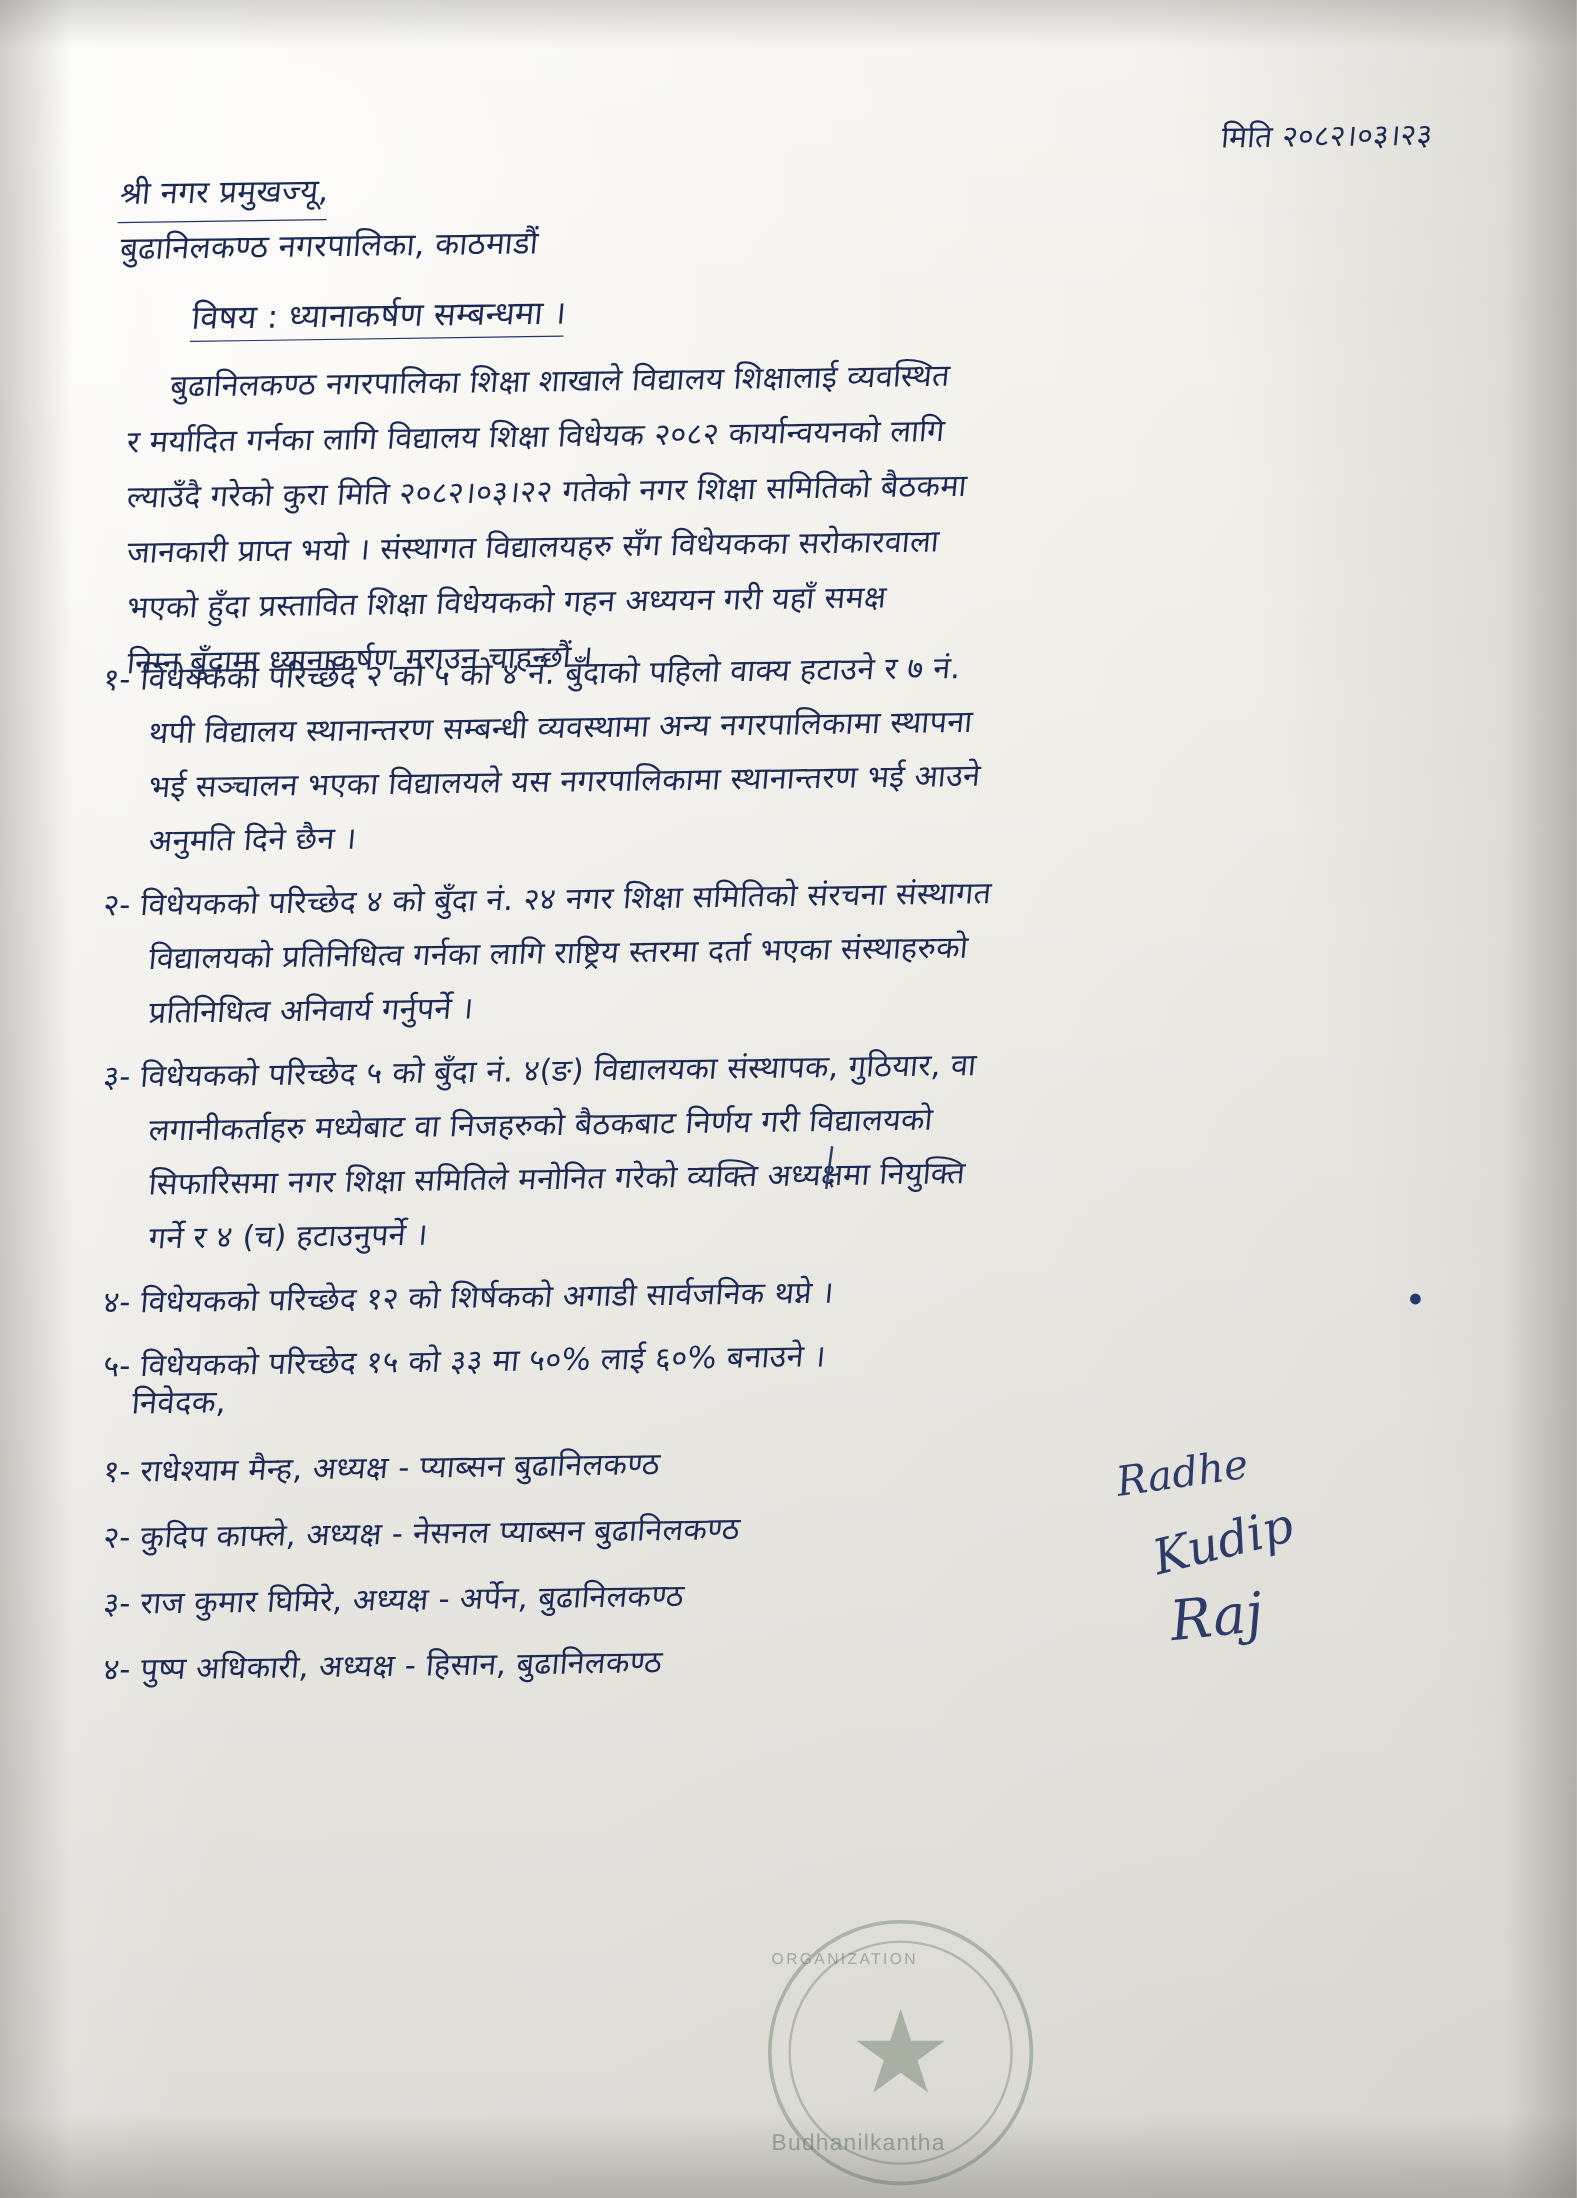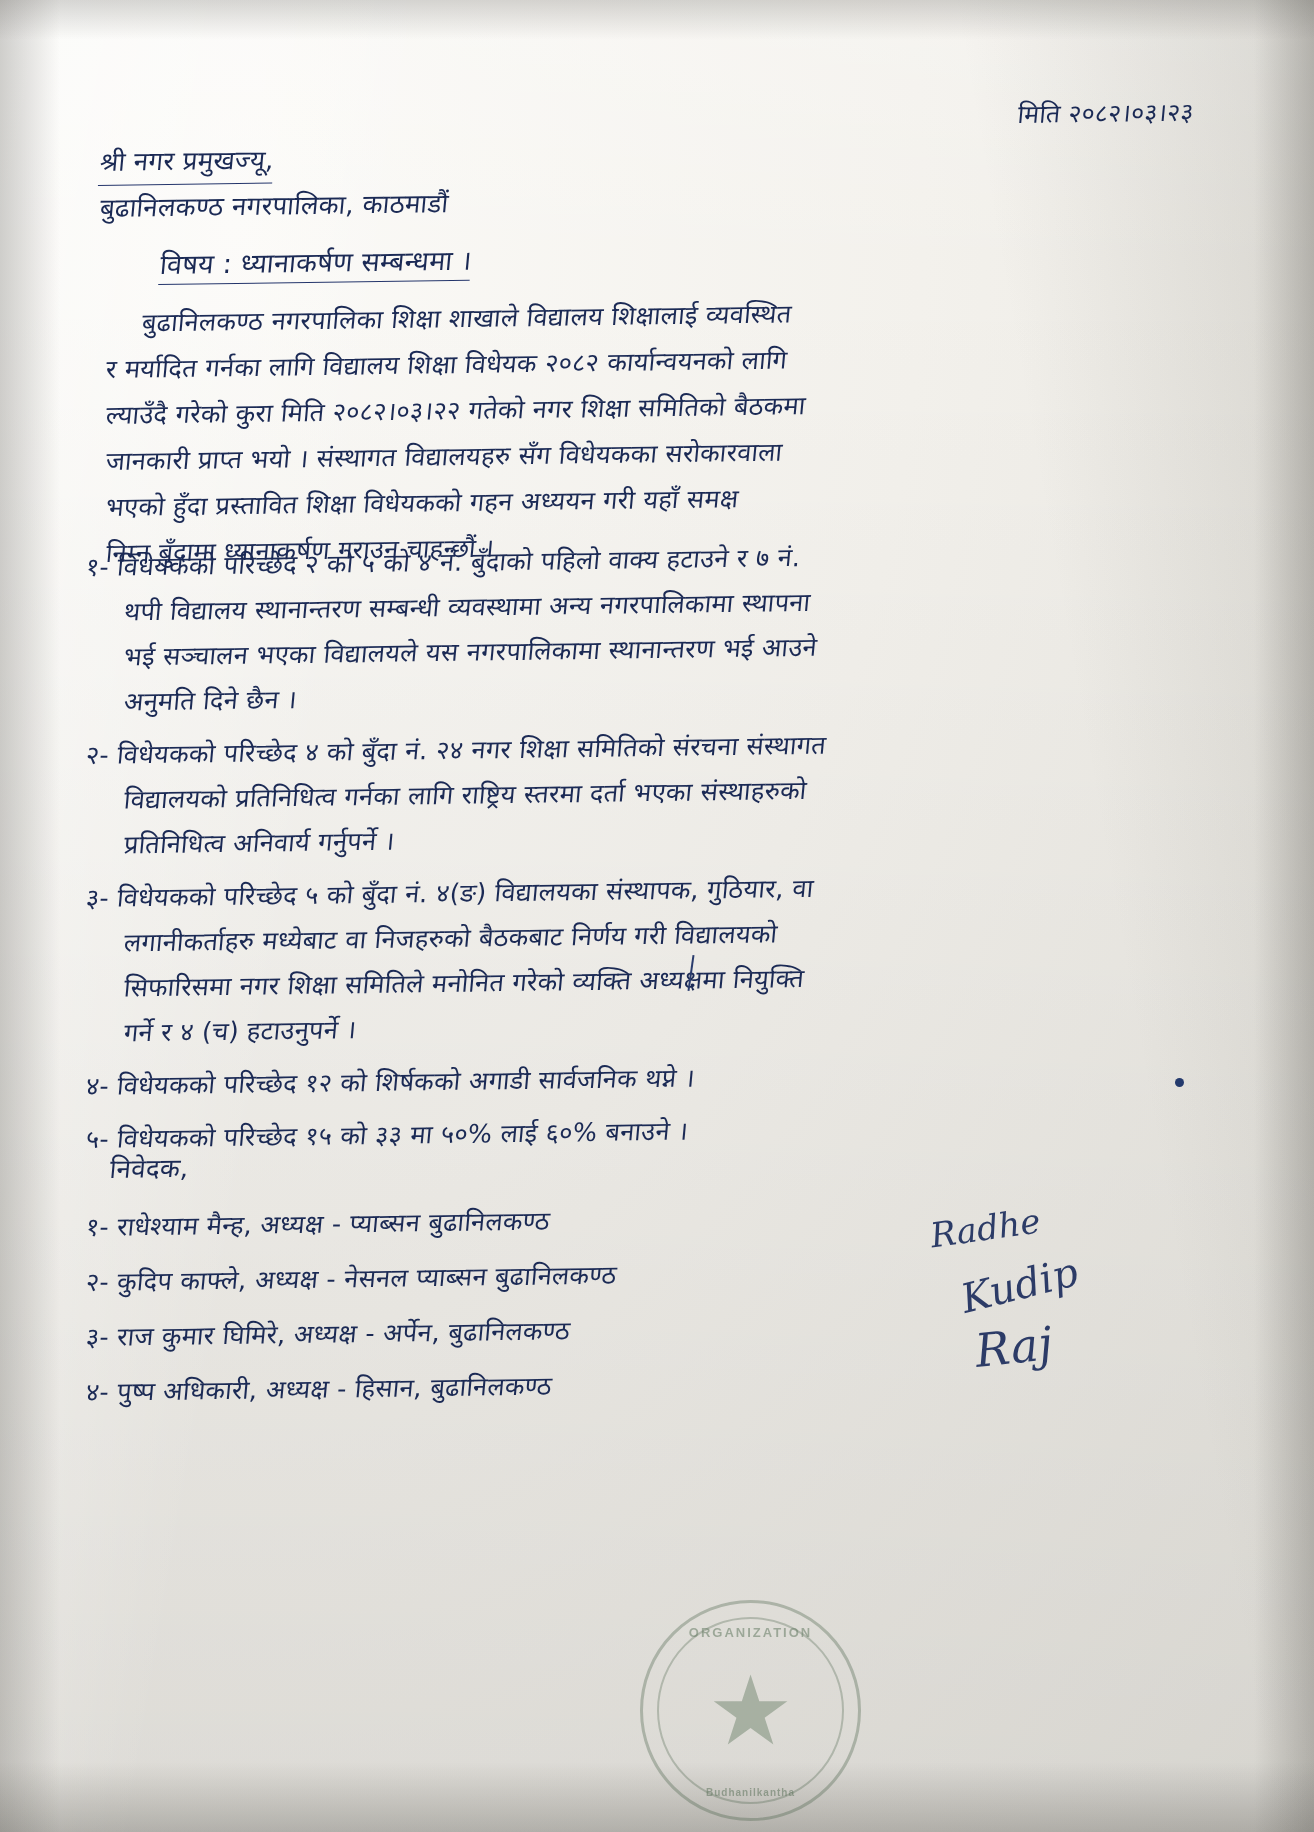--- a/index.html
+++ b/index.html
@@ -166,28 +166,26 @@
     position: absolute;
     left: 50%; top: 50%;
     transform: translate(-50%,-50%);
     font-size: 96px;
     line-height: 1;
     color: rgba(60,90,60,0.45);
   }
   .stamp .top-t, .stamp .bot-t {
     position: absolute;
     left: 0; right: 0;
-    text-align: center;
     font-size: 13px;
     letter-spacing: 2px;
     font-family: "Liberation Sans", sans-serif;
-    font-weight: bold;
   }
   .stamp .top-t { top: 22px; }
-  .stamp .bot-t { bottom: 20px; font-size: 10px; letter-spacing: 1px; }
+  .stamp .bot-t { bottom: 20px; font-size: 19px; letter-spacing: 1px; }
 
   .dot-mark {
     position: absolute;
     right: 130px;
     top: 1078px;
     width: 9px; height: 9px;
     border-radius: 50%;
     background: #243a6d;
   }
   .tick-mark {

